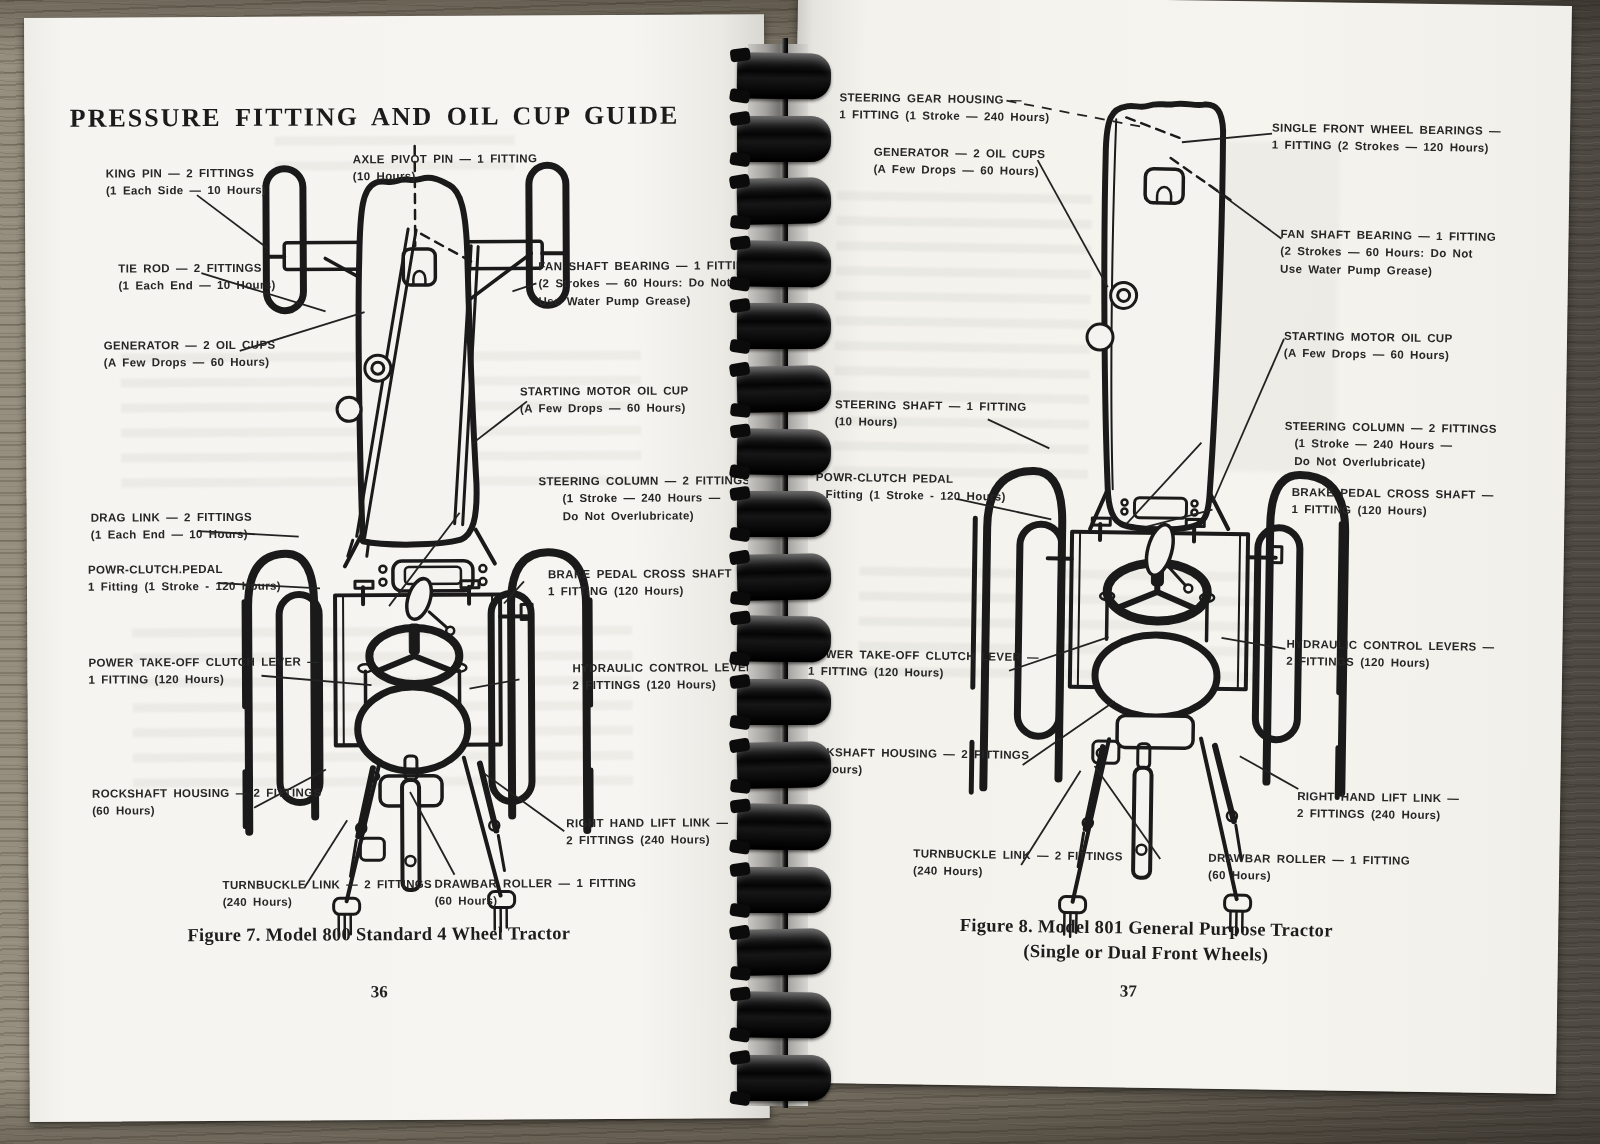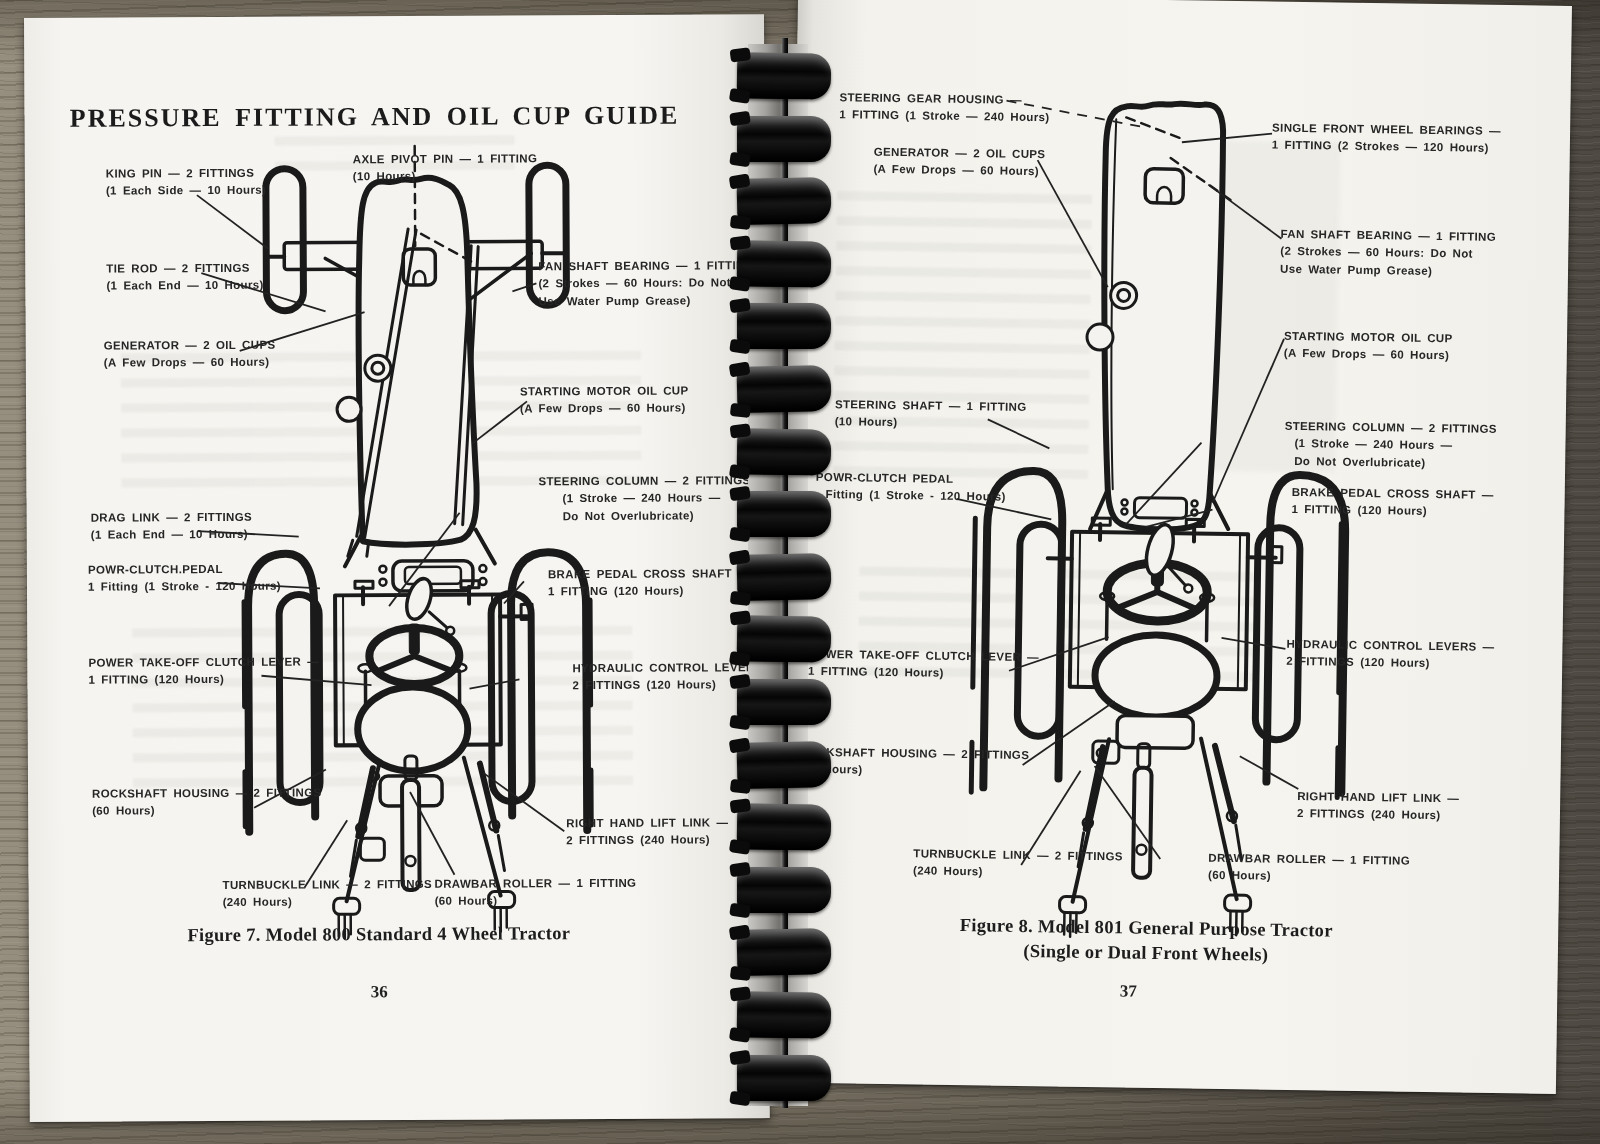--- a/index.html
+++ b/index.html
@@ -206,21 +206,21 @@
   </svg>
 
   <div class="lab" style="left:81px;top:148px;">
       <span class="l1">KING PIN — 2 FITTINGS</span>
       <span class="l2">(1 Each Side — 10 Hours)</span>
     </div>
   <div class="lab" style="left:328px;top:135px;">
       <span class="l1">AXLE PIVOT PIN — 1 FITTING</span>
       <span class="l2">(10 Hours)</span>
     </div>
-  <div class="lab" style="left:81px;top:243px;">
+  <div class="lab" style="left:93px;top:243px;">
       <span class="l1">TIE ROD — 2 FITTINGS</span>
       <span class="l2">(1 Each End — 10 Hours)</span>
     </div>
   <div class="lab" style="left:513px;top:243px;">
       <span class="l1">FAN SHAFT BEARING — 1 FITTING</span>
       <span class="l2">(2 Strokes — 60 Hours: Do Not</span>
       <span class="l3">Use Water Pump Grease)</span>
     </div>
   <div class="lab" style="left:78px;top:320px;">
       <span class="l1">GENERATOR — 2 OIL CUPS</span>

